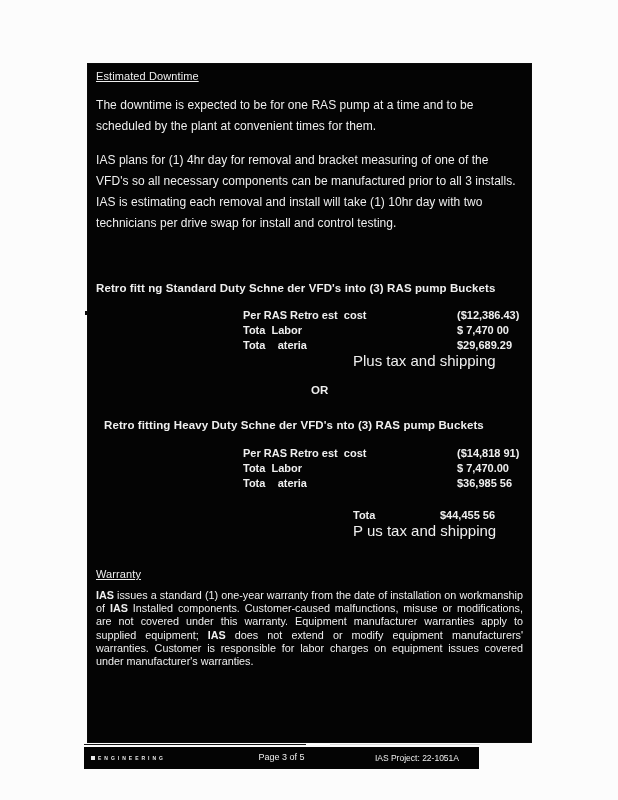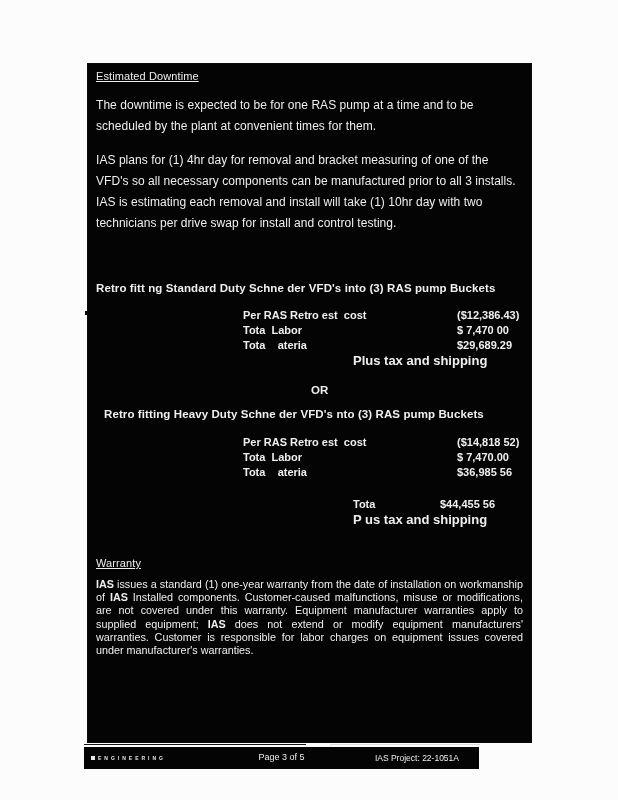--- a/index.html
+++ b/index.html
@@ -39,43 +39,43 @@
     line-height: 21px;
     margin: 13px 0 0 0;
     letter-spacing: 0.05px;
   }
   .opt-heading {
     font-weight: bold;
     font-size: 11.5px;
     margin: 48px 0 0 0;
     letter-spacing: 0.1px;
   }
-  .opt-heading.second { margin-top: 12px; padding-left: 8px; }
+  .opt-heading.second { margin-top: 23px; padding-left: 8px; }
   .cost-rows {
     margin: 14px 0 0 147px;
     font-size: 11px;
     font-weight: bold;
   }
   .cost-rows.second { margin-top: 15px; }
   .cost-row { display: flex; line-height: 15px; }
   .cost-label { width: 214px; white-space: pre; }
   .cost-value { white-space: pre; }
   .total-row {
     display: flex;
     margin: 13px 0 0 257px;
     font-size: 11px;
     font-weight: bold;
     line-height: 15px;
   }
   .total-row.second { margin-top: 17px; gap: 12px; }
   .total-label { width: 75px; }
   .total-note {
     margin: 0 0 0 257px;
-    font-size: 13px;
-    font-weight: bold;
+    font-size: 15px;
+    font-weight: normal;
     line-height: 15px;
   }
   .or-divider {
     margin: 16px 0 0 215px;
     font-size: 11.5px;
     font-weight: bold;
   }
   .warranty-heading { margin-top: 30px; }
   p.warranty-body {
     font-size: 10.8px;
@@ -183,21 +183,21 @@
 
     <div class="total-note">Plus tax and shipping</div>
 
     <div class="or-divider">OR</div>
 
     <div class="opt-heading second">Retro fitting Heavy Duty Schne der VFD's  nto (3) RAS pump Buckets</div>
 
     <div class="cost-rows second">
       <div class="cost-row">
         <span class="cost-label">Per RAS Retro est  cost</span>
-        <span class="cost-value">($14,818 52)</span>
+        <span class="cost-value">($14,818 91)</span>
       </div>
       <div class="cost-row">
         <span class="cost-label">Tota  Labor</span>
         <span class="cost-value">$ 7,470.00</span>
       </div>
       <div class="cost-row">
         <span class="cost-label">Tota    ateria</span>
         <span class="cost-value">$36,985 56</span>
       </div>
     </div>

